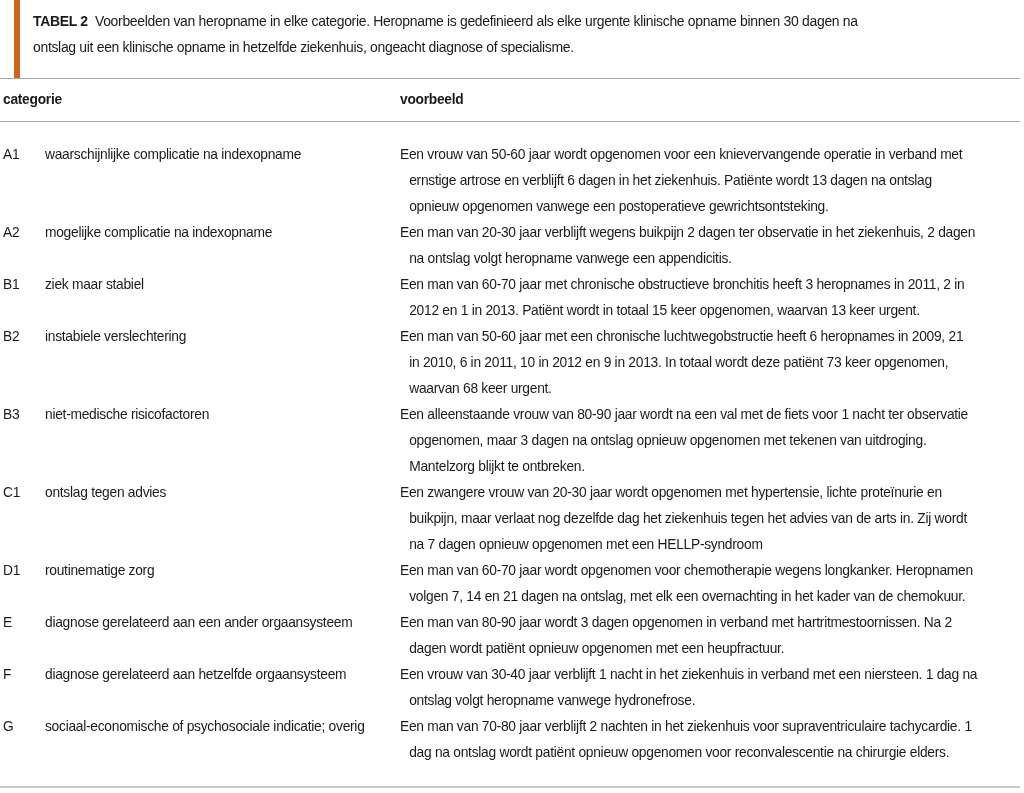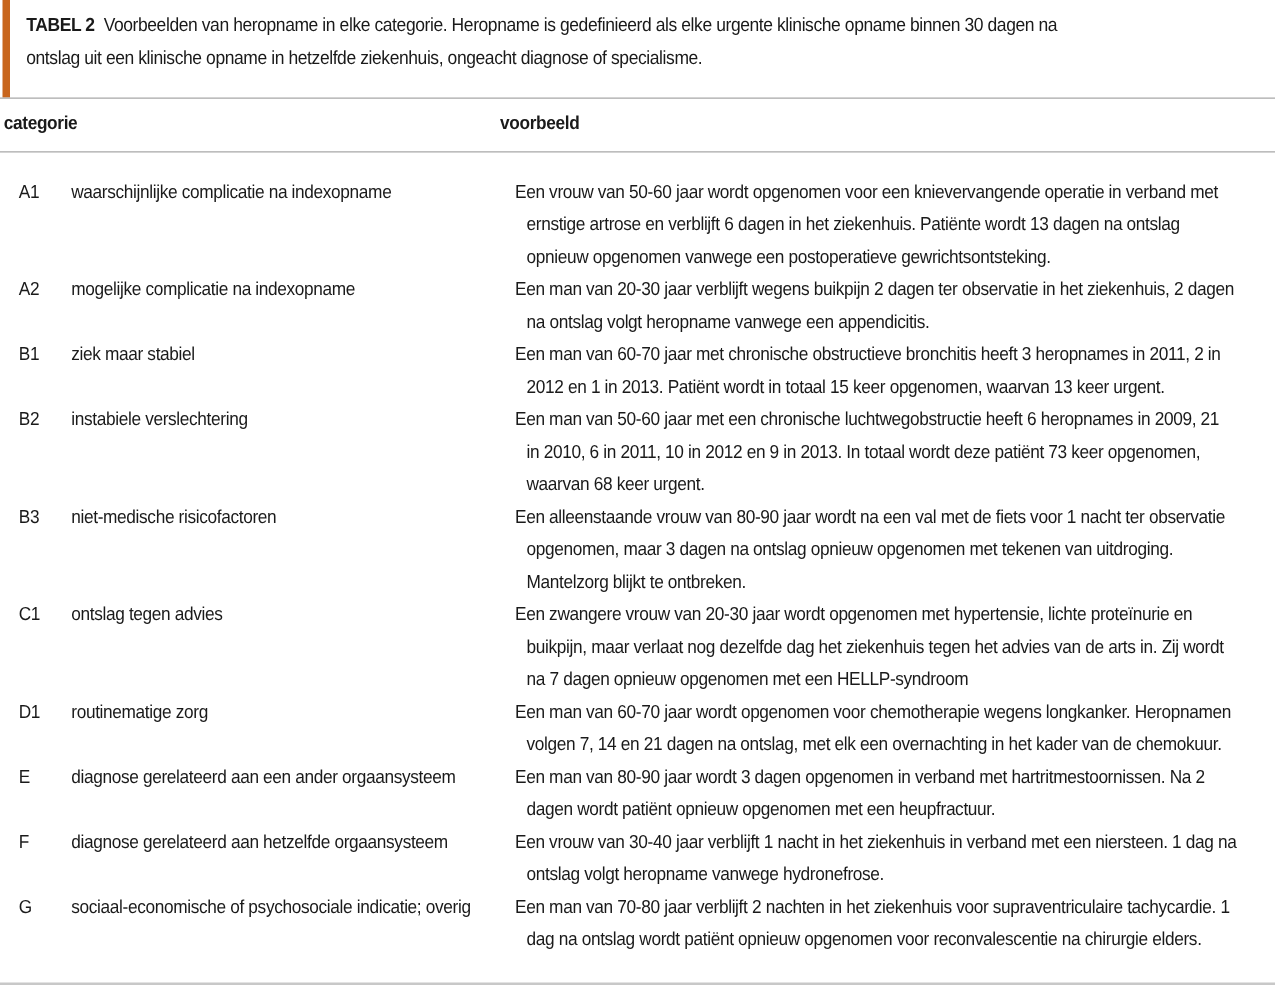--- a/index.html
+++ b/index.html
@@ -2,21 +2,21 @@
 <html><head>
 <meta charset="utf-8">
 <style>
   html, body { margin: 0; padding: 0; background: #ffffff; }
   body {
     width: 1024px; height: 793px; overflow: hidden; position: relative;
     font-family: "Liberation Sans", sans-serif;
     color: #1a1a1a;
   }
   .caption {
-    position: absolute; left: 0; top: 0; width: 937px; height: 78px;
+    position: absolute; left: 12px; top: 0; width: 937px; height: 78px;
   }
   .accent-bar {
     position: absolute; left: 2px; top: 0; width: 6px; height: 78px;
     background: #c8661e;
   }
   .caption-text {
     position: absolute; left: 21px; top: 8px; width: 990px;
     font-size: 15.2px; line-height: 26px; letter-spacing: -0.35px;
     transform: scaleX(0.92); transform-origin: left top;
     width: 1076px;
@@ -29,21 +29,21 @@
   .rule.top { top: 78px; }
   .rule.head { top: 121px; }
   .rule.bottom { top: 786px; border-top: 2px solid #c8c8c8; }
   .th {
     position: absolute; top: 90px;
     font-weight: bold; font-size: 15px; letter-spacing: -0.3px;
     transform: scaleX(0.92); transform-origin: left top;
   }
   .th.cat { left: 3px; }
   .th.ex { left: 400px; }
-  .rows { position: absolute; left: 12px; top: 141px; width: 920px; }
+  .rows { position: absolute; left: 0; top: 141px; width: 920px; }
   .row { position: relative; width: 1024px; }
   .code {
     position: absolute; left: 3px; top: 0;
     font-size: 15px; line-height: 26px; letter-spacing: -0.3px;
     transform: scaleX(0.92); transform-origin: left top;
   }
   .catname {
     position: absolute; left: 45px; top: 0;
     font-size: 15px; line-height: 26px; letter-spacing: -0.3px;
     transform: scaleX(0.92); transform-origin: left top;

